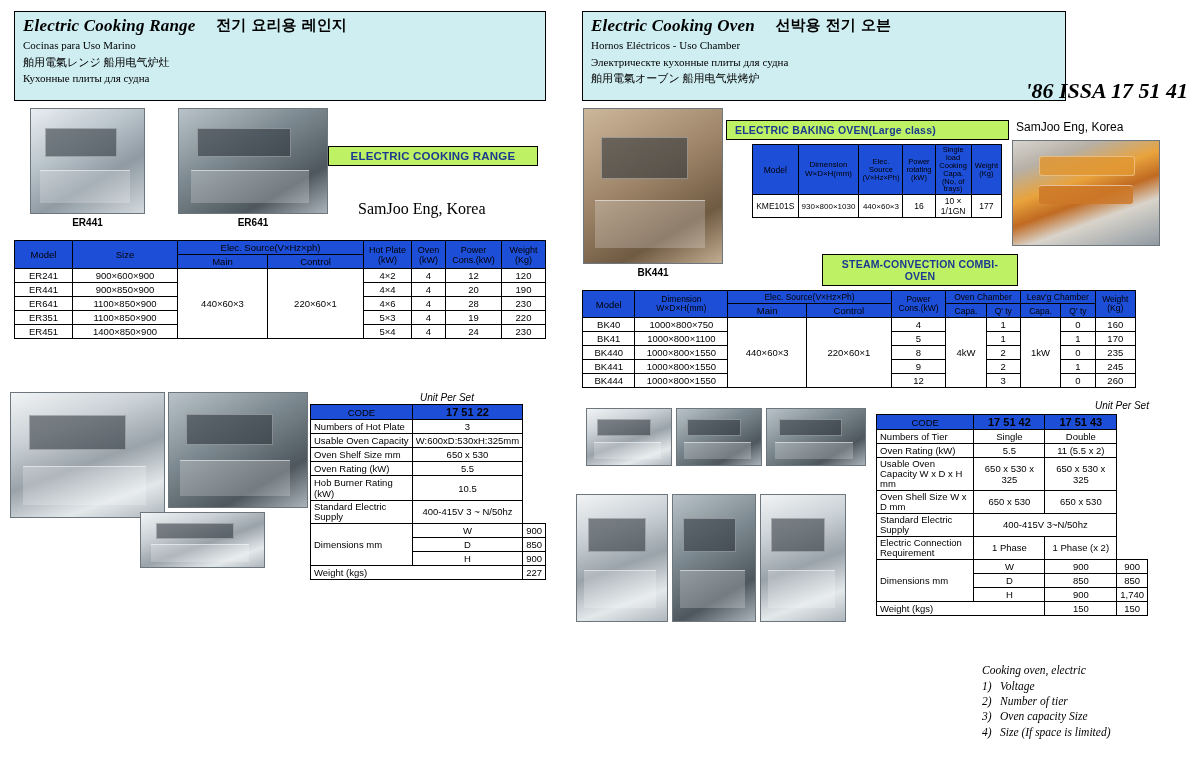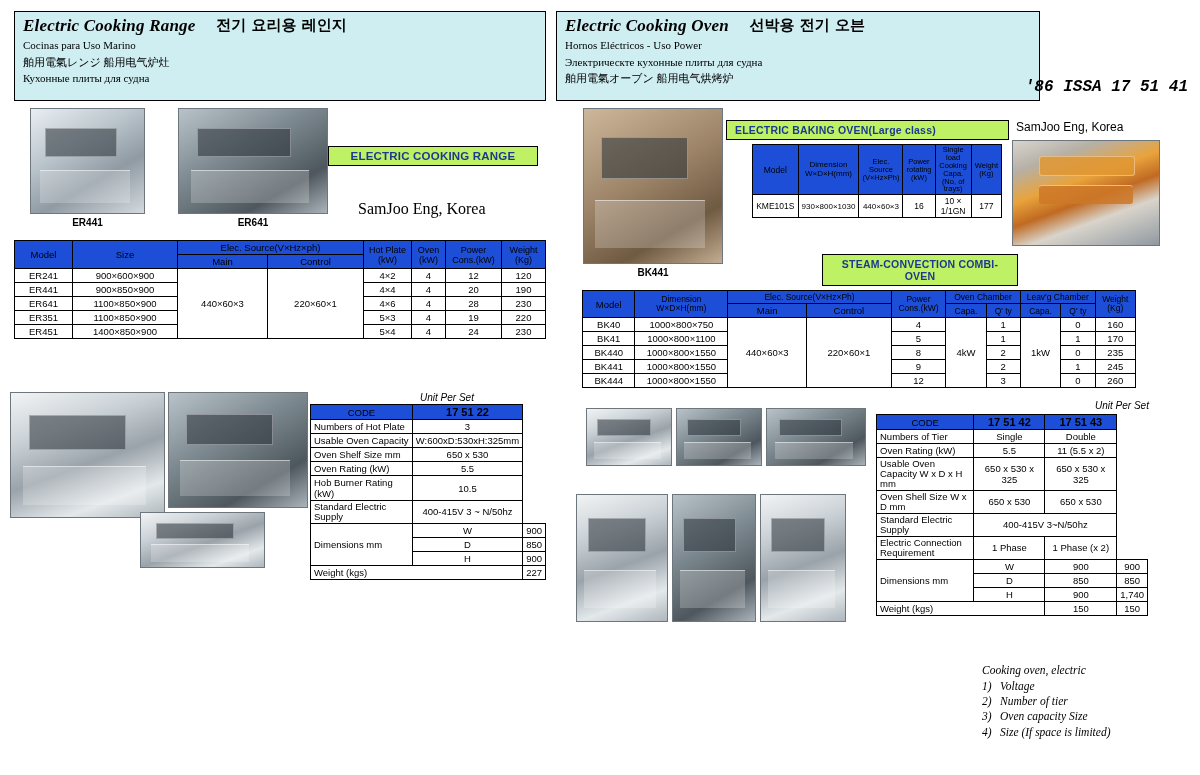--- a/index.html
+++ b/index.html
@@ -39,26 +39,26 @@
     vertical-align:1px;
   }
   .hdr .sub {
     font-family:"Liberation Serif", serif;
     font-size:11px;
     line-height:1.32;
     margin-top:2px;
   }
 
   #hdr-left { left:14px; top:11px; width:532px; height:90px; }
-  #hdr-right { left:556px; top:11px; width:484px; height:90px; }
+  #hdr-right { left:582px; top:11px; width:484px; height:90px; }
 
   .issa {
     position:absolute; right:12px; top:78px;
-    font-family:Liberation Mono, monospace;
-    font-style:italic; font-weight:bold; font-size:16px;
+    font-family:Liberation Serif, serif;
+    font-style:italic; font-weight:bold; font-size:22px;
   }
 
   
   table.g { border-collapse:collapse; }
   table.g td, table.g th {
     border:1px solid #000;
     padding:1px 3px;
     font-size:9.5px;
     text-align:center;
     vertical-align:middle;
@@ -149,21 +149,21 @@
     <span class="title">Electric Cooking Range</span>
     <span class="kor">전기 요리용 레인지</span>
     <div class="sub">Cocinas para Uso Marino</div>
     <div class="sub cjk">舶用電氣レンジ    船用电气炉灶</div>
     <div class="sub">Кухонные плиты для судна</div>
   </div>
 
   <div class="hdr" id="hdr-right">
     <span class="title">Electric Cooking Oven</span>
     <span class="kor">선박용 전기 오븐</span>
-    <div class="sub">Hornos Eléctricos - Uso Power</div>
+    <div class="sub">Hornos Eléctricos - Uso Chamber</div>
     <div class="sub">Электрическте кухонные плиты для судна</div>
     <div class="sub cjk">舶用電氣オーブン    船用电气烘烤炉</div>
   </div>
 
   <div class="issa">'86 ISSA 17 51 41</div>
 
   <div class="ph" style="left:30px; top:108px; width:115px; height:120px;">
     <div class="machine"></div>
     <div class="cap">ER441</div>
   </div>

